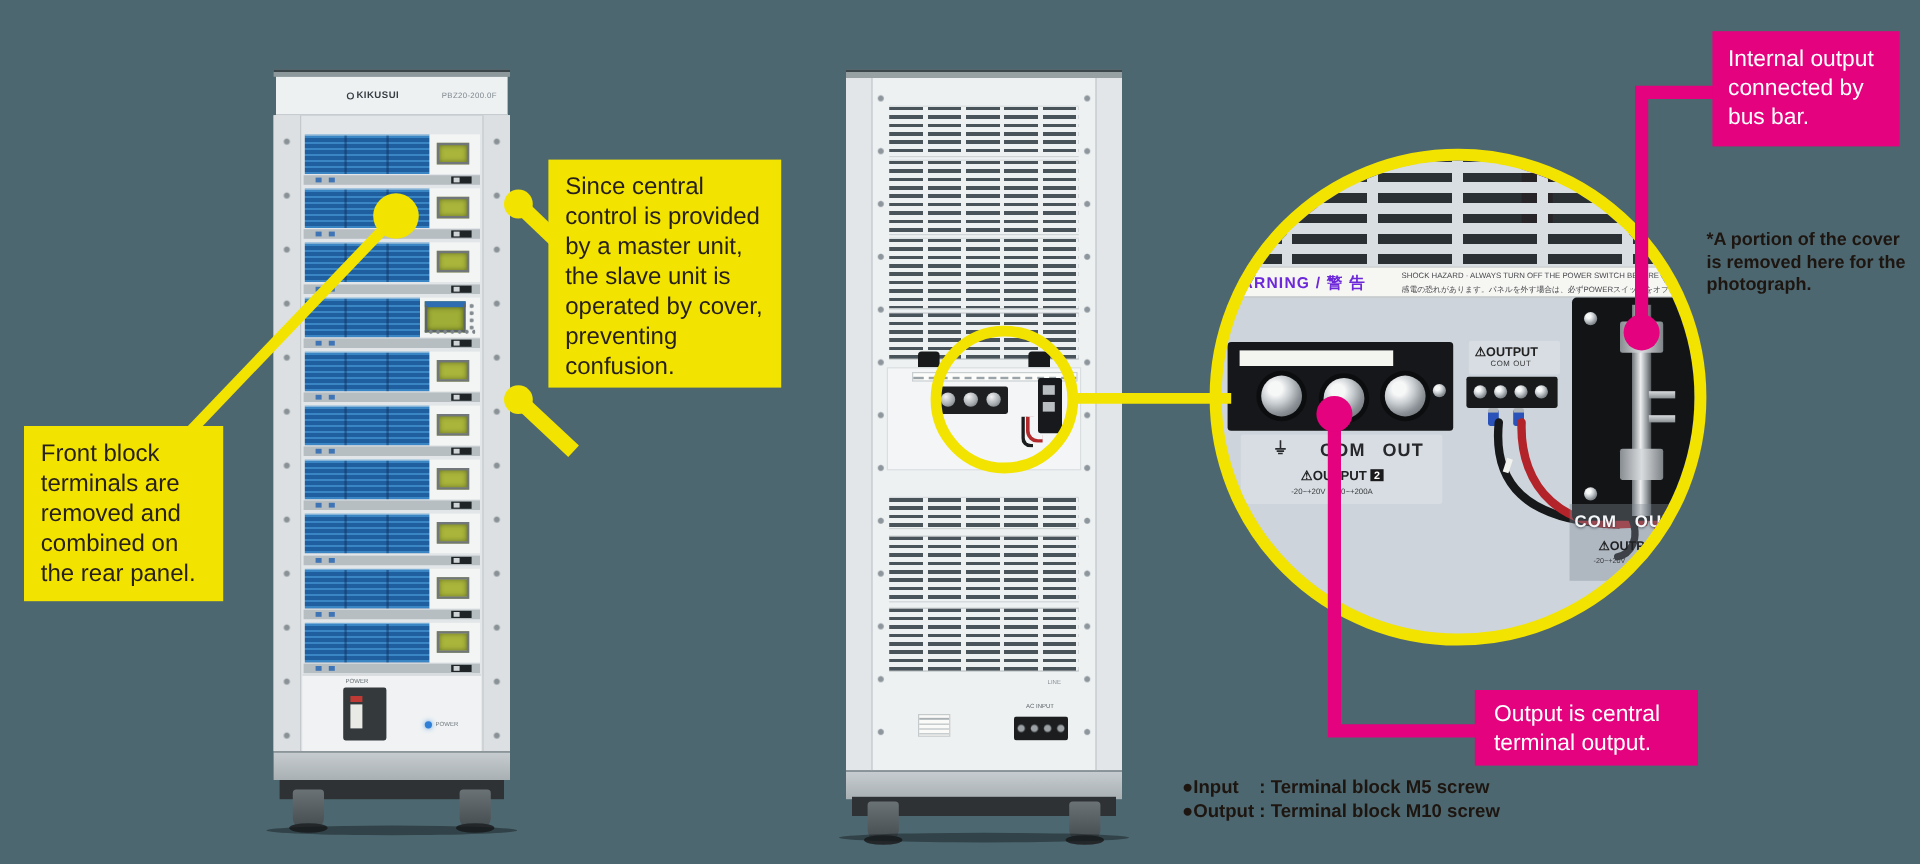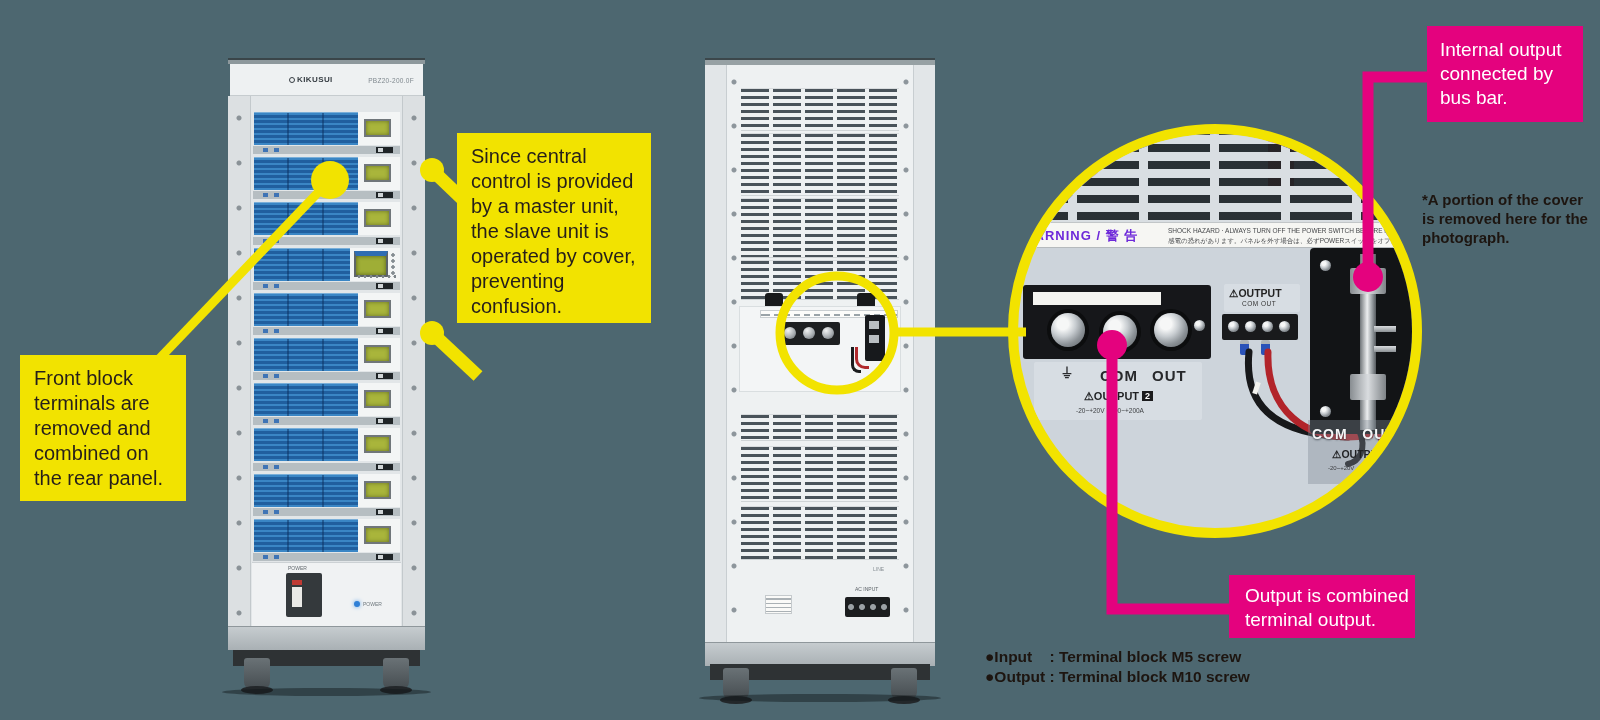--- a/index.html
+++ b/index.html
@@ -388,21 +388,21 @@
     <line x1="893" y1="332" x2="1026" y2="332" stroke="var(--yellow)" stroke-width="9"></line>
     <polyline points="1428,77 1368,77 1368,277" fill="none" stroke="var(--magenta)" stroke-width="11"></polyline>
     <circle cx="1368" cy="277" r="15" fill="var(--magenta)"></circle>
     <polyline points="1112,345 1112,609 1231,609" fill="none" stroke="var(--magenta)" stroke-width="11"></polyline>
     <circle cx="1112" cy="345" r="15" fill="var(--magenta)"></circle>
   </svg>
 
   <div id="co-front" class="abs callout">Front block terminals are removed and combined on the rear panel.</div>
   <div id="co-central" class="abs callout">Since central control is provided by a master unit, the slave unit is operated by cover, preventing confusion.</div>
   <div id="co-busbar" class="abs callout pink">Internal output connected by bus bar.</div>
-  <div id="co-output" class="abs callout pink">Output is combined terminal output.</div>
+  <div id="co-output" class="abs callout pink">Output is central terminal output.</div>
 
   <div id="note-cover" class="abs note">*A portion of the cover
 is removed here for the
 photograph.</div>
   <div id="note-io" class="abs note">●Input    : Terminal block M5 screw
 ●Output : Terminal block M10 screw</div>
 
 </div>
 
 </body></html>

